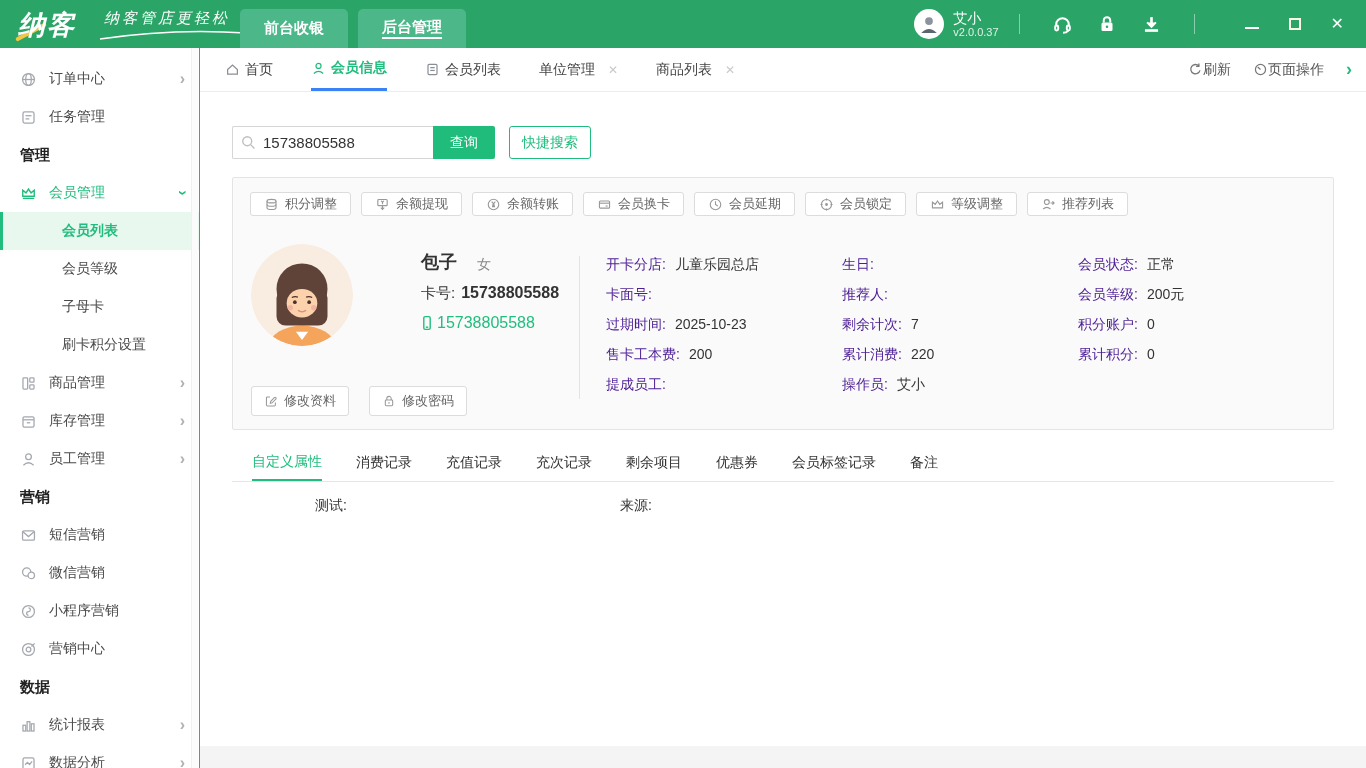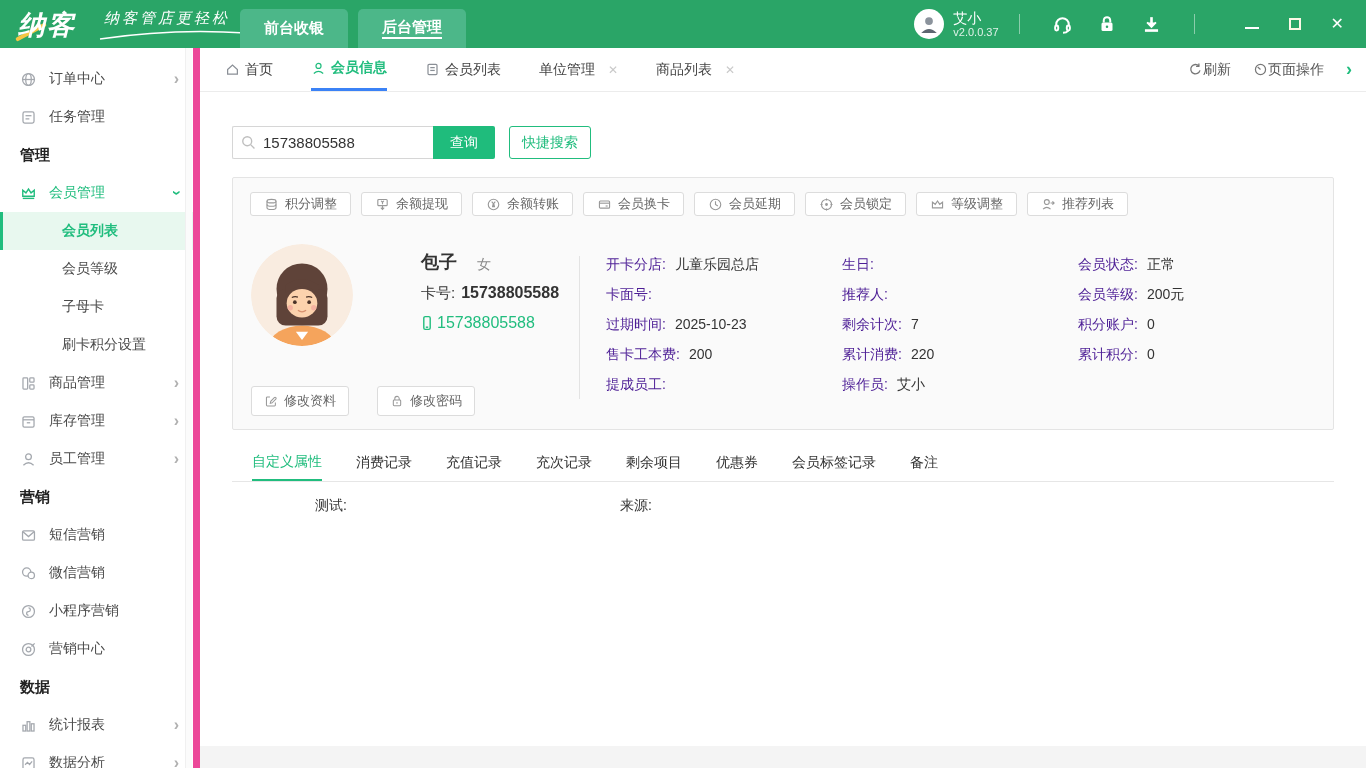--- a/index.html
+++ b/index.html
@@ -22,21 +22,21 @@
   .hdr-user-name { color:#fff; font-size:14px; }
   .hdr-user-ver { color:rgba(255,255,255,.85); font-size:11px; }
   .hdr-div { width:1px; height:20px; background:rgba(255,255,255,.45); margin:0 20px; }
   .hdr-icon { margin:0 12px; cursor:pointer; }
   .win-btn { margin-left:30px; cursor:pointer; display:flex; align-items:center; justify-content:center; height:20px; }
   .win-min { width:14px; border-bottom:2px solid #fff; height:10px; }
   .win-max { width:12px; height:12px; border:2px solid #fbf8e6; }
   .win-close { color:#fff; font-size:16px; line-height:1; }
 
   
-  .sidebar { position:absolute; left:0; top:48px; width:200px; height:720px; background:#fff; border-right:7px solid #ec4899; overflow:hidden; z-index:20; }
+  .sidebar { position:absolute; left:0; top:48px; width:200px; height:720px; background:#fff; border-right:1px solid #ec4899; overflow:hidden; z-index:20; }
   .sidebar-track { position:absolute; right:1px; top:0; bottom:0; width:7px; background:#fbfbfb; border-left:1px solid #f0f0f0; }
   .side-item, .side-subitem, .side-section { height:38px; display:flex; align-items:center; position:relative; }
   .side-item { padding-left:20px; cursor:pointer; }
   .side-item .slabel { margin-left:12px; font-size:14px; color:#4a4a4a; }
   .side-item .sarrow { position:absolute; right:14px; color:#b0b0b0; font-size:16px; font-weight:bold; }
   .side-item.parent-active .slabel, .side-item.parent-active .sarrow { color:#21bd7e; }
   .side-item.parent-active .sarrow { transform:rotate(90deg); }
   .side-section { padding-left:20px; font-size:15px; font-weight:bold; color:#222; }
   .side-subitem { padding-left:62px; font-size:14px; color:#4a4a4a; cursor:pointer; }
   .side-subitem.active { background:#e8f8ef; color:#21bd7e; font-weight:bold; }
@@ -67,21 +67,21 @@
   .actions-row { position:absolute; left:17px; top:14px; display:flex; gap:10px; }
   .act-btn { height:24px; padding:0 13px; background:#fff; border:1px solid #dcdcdc; border-radius:3px; display:flex; align-items:center; gap:6px; font-size:13px; color:#666; cursor:pointer; font-family:inherit; }
 
   .avatar-wrap { position:absolute; left:18px; top:66px; width:102px; height:102px; border-radius:50%; overflow:hidden; }
   .name-row { position:absolute; left:188px; top:72px; display:flex; align-items:flex-end; }
   .m-name { font-size:18px; font-weight:bold; color:#333; }
   .m-gender { margin-left:20px; font-size:14px; color:#8a8a8a; }
   .card-row { position:absolute; left:188px; top:106px; font-size:15px; color:#333; }
   .card-no { font-weight:bold; font-size:16px; margin-left:6px; }
   .phone-row { position:absolute; left:186px; top:136px; display:flex; align-items:center; color:#21bd7e; font-size:16px; gap:2px; }
-  .edit-row { position:absolute; left:18px; top:208px; display:flex; gap:28px; }
+  .edit-row { position:absolute; left:18px; top:208px; display:flex; gap:20px; }
   .edit-btn { width:98px; height:30px; background:#fff; border:1px solid #dcdcdc; border-radius:3px; display:flex; align-items:center; justify-content:center; gap:6px; font-size:13px; color:#666; cursor:pointer; font-family:inherit; }
 
   .v-divider { position:absolute; left:346px; top:78px; width:1px; height:143px; background:#e3e3e3; }
 
   .info-cols { position:absolute; left:373px; top:71px; display:flex; }
   .info-col { width:236px; }
   .info-col:last-child { width:260px; }
   .info-row { height:30px; line-height:30px; font-size:14px; white-space:nowrap; }
   .ilabel { color:#4c1d95; }
   .ivalue { color:#333; margin-left:9px; }

